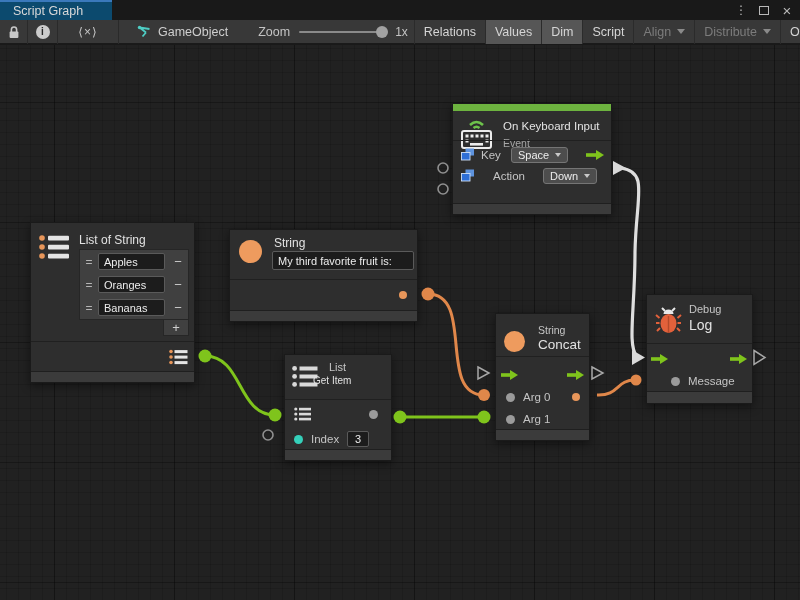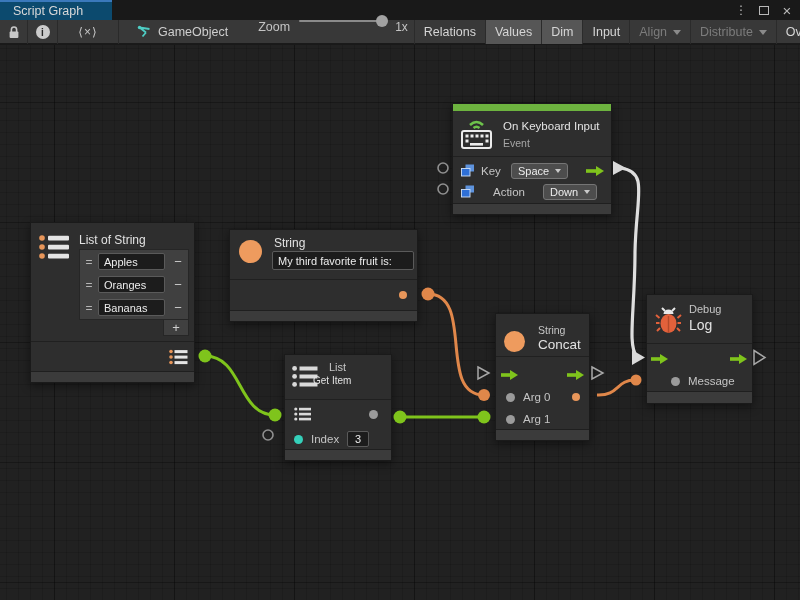--- a/index.html
+++ b/index.html
@@ -13,21 +13,21 @@
          border-top:2px solid #3A79BB; display:flex; align-items:center; padding-left:13px; }
   .tab span { font-size:12.5px; color:#d8d8d8; }
   .win-controls { position:absolute; right:2px; top:0; height:20px; display:flex; align-items:center; gap:9px; padding-right:4px; }
   .wc { color:#b9b9b9; display:inline-flex; align-items:center; justify-content:center; width:14px; height:16px; }
   .wc-dots::after { content:"\22EE"; font-size:12px; }
   .wc-max { width:10px; height:9px; border:1.6px solid #b9b9b9; }
   .wc-close::after { content:"\00D7"; font-size:15px; line-height:1; }
 
   
   .toolbar { position:absolute; left:0; top:20px; width:800px; height:24px; background:#383838;
-             display:flex; border-bottom:1px solid #1a1a1a; white-space:nowrap; }
+             display:flex; align-items:center; border-bottom:1px solid #1a1a1a; white-space:nowrap; }
   .sep { width:1px; height:24px; background:#2a2a2a; flex:none; }
   .ibtn { height:24px; display:flex; align-items:center; justify-content:center; flex:none; }
   .lock-btn { width:27px; } .info-btn { width:29px; } .code-btn { width:60px; }
   .info-glyph { width:14px; height:14px; border-radius:50%; background:#cbcbcb; color:#262626;
                 font-size:10px; font-weight:bold; display:flex; align-items:center; justify-content:center; }
   .info-glyph::after { content:"i"; }
   .code-glyph { color:#c6c6c6; font-size:12px; letter-spacing:1px; }
   .code-glyph::after { content:"\27E8\00D7\27E9"; }
   .go-group { display:flex; align-items:center; gap:6px; margin-left:18px; flex:none; }
   .go-label { color:#cfcfcf; font-size:12.5px; }
@@ -128,21 +128,21 @@
       <span class="go-label">GameObject</span>
     </div>
     <span class="zoom-label">Zoom</span>
     <div class="slider">
       <div class="thumb"></div>
     </div>
     <span class="zoom-val">1x</span>
     <div class="tbtn">Relations</div>
     <div class="tbtn active">Values</div>
     <div class="tbtn active">Dim</div>
-    <div class="tbtn">Input</div>
+    <div class="tbtn">Script</div>
     <div class="tbtn disabled has-arrow">Align</div>
     <div class="tbtn disabled has-arrow">Distribute</div>
     <div class="tbtn">Overview</div>
 
   </div>
 
   <div class="canvas"></div>
 
   <div class="node" style="left:452px;top:103px;width:160px;height:112px">
     <div style="position:absolute;left:0;top:0;width:100%;height:7px;background:#6DB33F"></div>
@@ -158,21 +158,21 @@
             <rect x="21.5" y="19.5" width="3" height="3" fill="#ececec"></rect>
           <rect x="26.5" y="19.5" width="3" height="3" fill="#ececec"></rect>
           <rect x="6.5" y="24.5" width="3" height="3" fill="#ececec"></rect>
             <rect x="26.5" y="24.5" width="3" height="3" fill="#ececec"></rect>
           <rect x="11" y="28" width="13" height="2.6" fill="#ececec"></rect>
         </svg>
       </span>
       <span class="ntitle" style="position:absolute;left:50px;top:9px;font-size:11.5px">On Keyboard Input</span>
       <span class="nsub" style="position:absolute;left:50px;top:26px;font-size:10.5px">Event</span>
     </div>
-    <div class="divider-top" style="position:absolute;left:0;top:52px;width:100%;height:44px">
+    <div class="divider-top" style="position:absolute;left:0;top:36px;width:100%;height:44px">
       <div class="prow" style="top:3px;height:21px;padding-left:8px;gap:6px">
         <svg width="14" height="13" viewBox="0 0 14 13">
           <rect x="4.5" y="0.5" width="8.5" height="7" fill="#5e93dd"></rect>
           <rect x="0.5" y="4.5" width="8.5" height="7.5" fill="#2E6FD6" stroke="#cfe0f8" stroke-width="0.9"></rect>
         </svg>
         <span class="plabel" style="width:24px">Key</span>
         <span class="dd">
             <span>Space</span>
           </span>
         <svg style="position:absolute;right:7px" width="18" height="10" viewBox="0 0 18 10">

